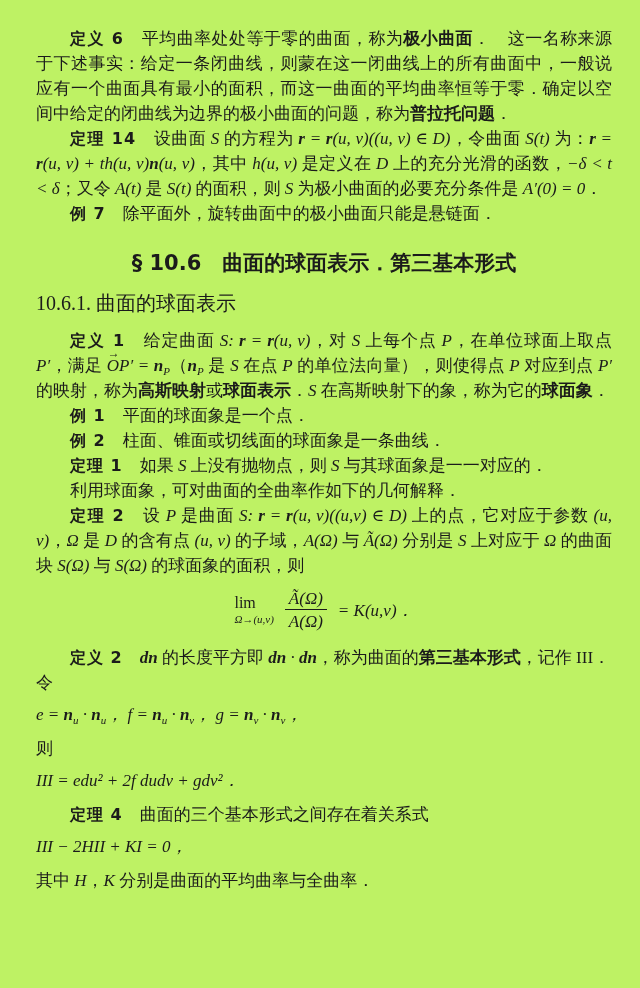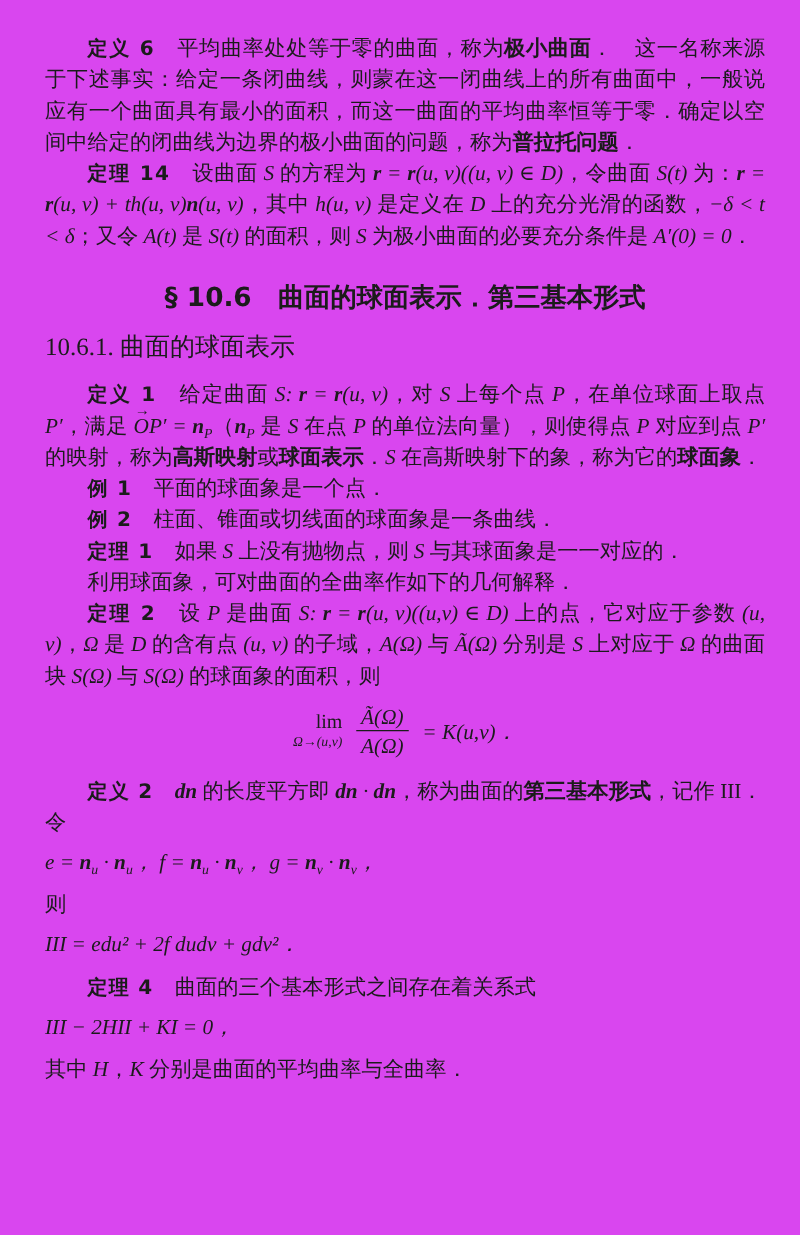--- a/index.html
+++ b/index.html
@@ -1,51 +1,52 @@
 <!DOCTYPE html>
 <html><head>
 <meta charset="utf-8">
 <style>
   html,body{margin:0;padding:0;background:#e9e7e2;}
   .page{
     width:640px;height:988px;box-sizing:border-box;
-    margin:0 auto;background:#d946ef;color:#1b1b1b;
+    margin:0 auto;background:#bef264;color:#1b1b1b;
     padding:26px 28px 0 36px;overflow:hidden;
     font-family:"Liberation Serif","DejaVu Serif",serif;
     font-size:17px;line-height:25px;
   }
   .blk{margin:0;}
   .p{text-align:justify;}
   .indent{text-indent:2em;}
   .sg-label{font-weight:bold;font-family:"DejaVu Sans","Liberation Sans",sans-serif;font-size:16px;letter-spacing:1px;}
   .sg-b{font-weight:bold;}
   .sg-m,.sg-mb,.sg-sub,.sg-vec{font-family:"Liberation Serif","DejaVu Serif",serif;font-style:italic;}
   .sg-mb{font-weight:bold;}
   sub.sg-sub{font-size:11px;line-height:0;}
   .sg-vec{position:relative;display:inline-block;text-indent:0;}
   .sg-vec::after{content:"→";position:absolute;left:1px;top:-12px;font-size:12px;font-style:normal;letter-spacing:0;}
   .h1{text-align:center;font-weight:bold;font-size:21px;line-height:26px;margin:24px 0 14px;font-family:"DejaVu Sans","Liberation Sans",sans-serif;}
   .h2{font-size:20px;line-height:26px;margin:12px 0 12px;font-weight:normal;}
   .formula{text-align:left;margin:7px 0 9px;font-size:17px;}
   .limit{display:flex;justify-content:center;align-items:center;margin:10px 0 12px;}
-  .limwrap{display:inline-flex;flex-direction:column;align-items:flex-end;line-height:1;margin-right:7px;}
+  .limwrap{display:inline-flex;flex-direction:column;align-items:flex-start;line-height:1;margin-right:7px;}
   .lim{font-style:normal;font-size:16px;font-family:"Liberation Serif",serif;}
   .limsub{font-size:11px;margin-top:3px;font-style:italic;font-family:"Liberation Serif",serif;}
   .frac{display:inline-flex;flex-direction:column;align-items:center;line-height:1.25;margin:0 4px;font-style:italic;font-family:"Liberation Serif",serif;}
   .frac .den{border-top:1.2px solid #1b1b1b;padding:1px 4px 0;}
   .frac .num{padding:0 4px;}
   .rhs{margin-left:7px;font-style:italic;font-family:"Liberation Serif",serif;}
 </style>
 </head>
 <body>
 
 <div class="page">
   <div>
       <div class="blk p indent"><b class="sg-label">定义 6</b><span class="sg-t">　平均曲率处处等于零的曲面，称为</span><b class="sg-b">极小曲面</b><span class="sg-t">．　这一名称来源于下述事实：给定一条闭曲线，则蒙在这一闭曲线上的所有曲面中，一般说应有一个曲面具有最小的面积，而这一曲面的平均曲率恒等于零．确定以空间中给定的闭曲线为边界的极小曲面的问题，称为</span><b class="sg-b">普拉托问题</b><span class="sg-t">．</span></div>
       <div class="blk p indent"><b class="sg-label">定理 14</b><span class="sg-t">　设曲面 </span><i class="sg-m">S</i><span class="sg-t"> 的方程为 </span><i class="sg-mb">r</i><i class="sg-m"> = </i><i class="sg-mb">r</i><i class="sg-m">(u, v)((u, v) ∈ D)</i><span class="sg-t">，令曲面 </span><i class="sg-m">S(t)</i><span class="sg-t"> 为：</span><i class="sg-mb">r</i><i class="sg-m"> = </i><i class="sg-mb">r</i><i class="sg-m">(u, v) + th(u, v)</i><i class="sg-mb">n</i><i class="sg-m">(u, v)</i><span class="sg-t">，其中 </span><i class="sg-m">h(u, v)</i><span class="sg-t"> 是定义在 </span><i class="sg-m">D</i><span class="sg-t"> 上的充分光滑的函数，</span><i class="sg-m">−δ &lt; t &lt; δ</i><span class="sg-t">；又令 </span><i class="sg-m">A(t)</i><span class="sg-t"> 是 </span><i class="sg-m">S(t)</i><span class="sg-t"> 的面积，则 </span><i class="sg-m">S</i><span class="sg-t"> 为极小曲面的必要充分条件是 </span><i class="sg-m">A′(0) = 0</i><span class="sg-t">．</span></div>
+      <div class="blk p indent"><b class="sg-label">例 7</b><span class="sg-t">　除平面外，旋转曲面中的极小曲面只能是悬链面．</span></div>
       <div class="blk h1"><span class="sg-t">§ 10.6　曲面的球面表示．第三基本形式</span></div>
       <div class="blk h2"><span class="sg-t">10.6.1. 曲面的球面表示</span></div>
       <div class="blk p indent"><b class="sg-label">定义 1</b><span class="sg-t">　给定曲面 </span><i class="sg-m">S: </i><i class="sg-mb">r</i><i class="sg-m"> = </i><i class="sg-mb">r</i><i class="sg-m">(u, v)</i><span class="sg-t">，对 </span><i class="sg-m">S</i><span class="sg-t"> 上每个点 </span><i class="sg-m">P</i><span class="sg-t">，在单位球面上取点 </span><i class="sg-m">P′</i><span class="sg-t">，满足 </span><i class="sg-vec">OP′</i><i class="sg-m"> = </i><i class="sg-mb">n</i><sub class="sg-sub">P</sub><span class="sg-t">（</span><i class="sg-mb">n</i><sub class="sg-sub">P</sub><span class="sg-t"> 是 </span><i class="sg-m">S</i><span class="sg-t"> 在点 </span><i class="sg-m">P</i><span class="sg-t"> 的单位法向量），则使得点 </span><i class="sg-m">P</i><span class="sg-t"> 对应到点 </span><i class="sg-m">P′</i><span class="sg-t"> 的映射，称为</span><b class="sg-b">高斯映射</b><span class="sg-t">或</span><b class="sg-b">球面表示</b><span class="sg-t">．</span><i class="sg-m">S</i><span class="sg-t"> 在高斯映射下的象，称为它的</span><b class="sg-b">球面象</b><span class="sg-t">．</span></div>
       <div class="blk p indent"><b class="sg-label">例 1</b><span class="sg-t">　平面的球面象是一个点．</span></div>
       <div class="blk p indent"><b class="sg-label">例 2</b><span class="sg-t">　柱面、锥面或切线面的球面象是一条曲线．</span></div>
       <div class="blk p indent"><b class="sg-label">定理 1</b><span class="sg-t">　如果 </span><i class="sg-m">S</i><span class="sg-t"> 上没有抛物点，则 </span><i class="sg-m">S</i><span class="sg-t"> 与其球面象是一一对应的．</span></div>
       <div class="blk p indent"><span class="sg-t">利用球面象，可对曲面的全曲率作如下的几何解释．</span></div>
       <div class="blk p indent"><b class="sg-label">定理 2</b><span class="sg-t">　设 </span><i class="sg-m">P</i><span class="sg-t"> 是曲面 </span><i class="sg-m">S: </i><i class="sg-mb">r</i><i class="sg-m"> = </i><i class="sg-mb">r</i><i class="sg-m">(u, v)((u,v) ∈ D)</i><span class="sg-t"> 上的点，它对应于参数 </span><i class="sg-m">(u, v)</i><span class="sg-t">，</span><i class="sg-m">Ω</i><span class="sg-t"> 是 </span><i class="sg-m">D</i><span class="sg-t"> 的含有点 </span><i class="sg-m">(u, v)</i><span class="sg-t"> 的子域，</span><i class="sg-m">A(Ω)</i><span class="sg-t"> 与 </span><i class="sg-m">Ã(Ω)</i><span class="sg-t"> 分别是 </span><i class="sg-m">S</i><span class="sg-t"> 上对应于 </span><i class="sg-m">Ω</i><span class="sg-t"> 的曲面块 </span><i class="sg-m">S(Ω)</i><span class="sg-t"> 与 </span><i class="sg-m">S(Ω)</i><span class="sg-t"> 的球面象的面积，则</span></div>
       <div class="blk limit">
         <span class="limwrap">

